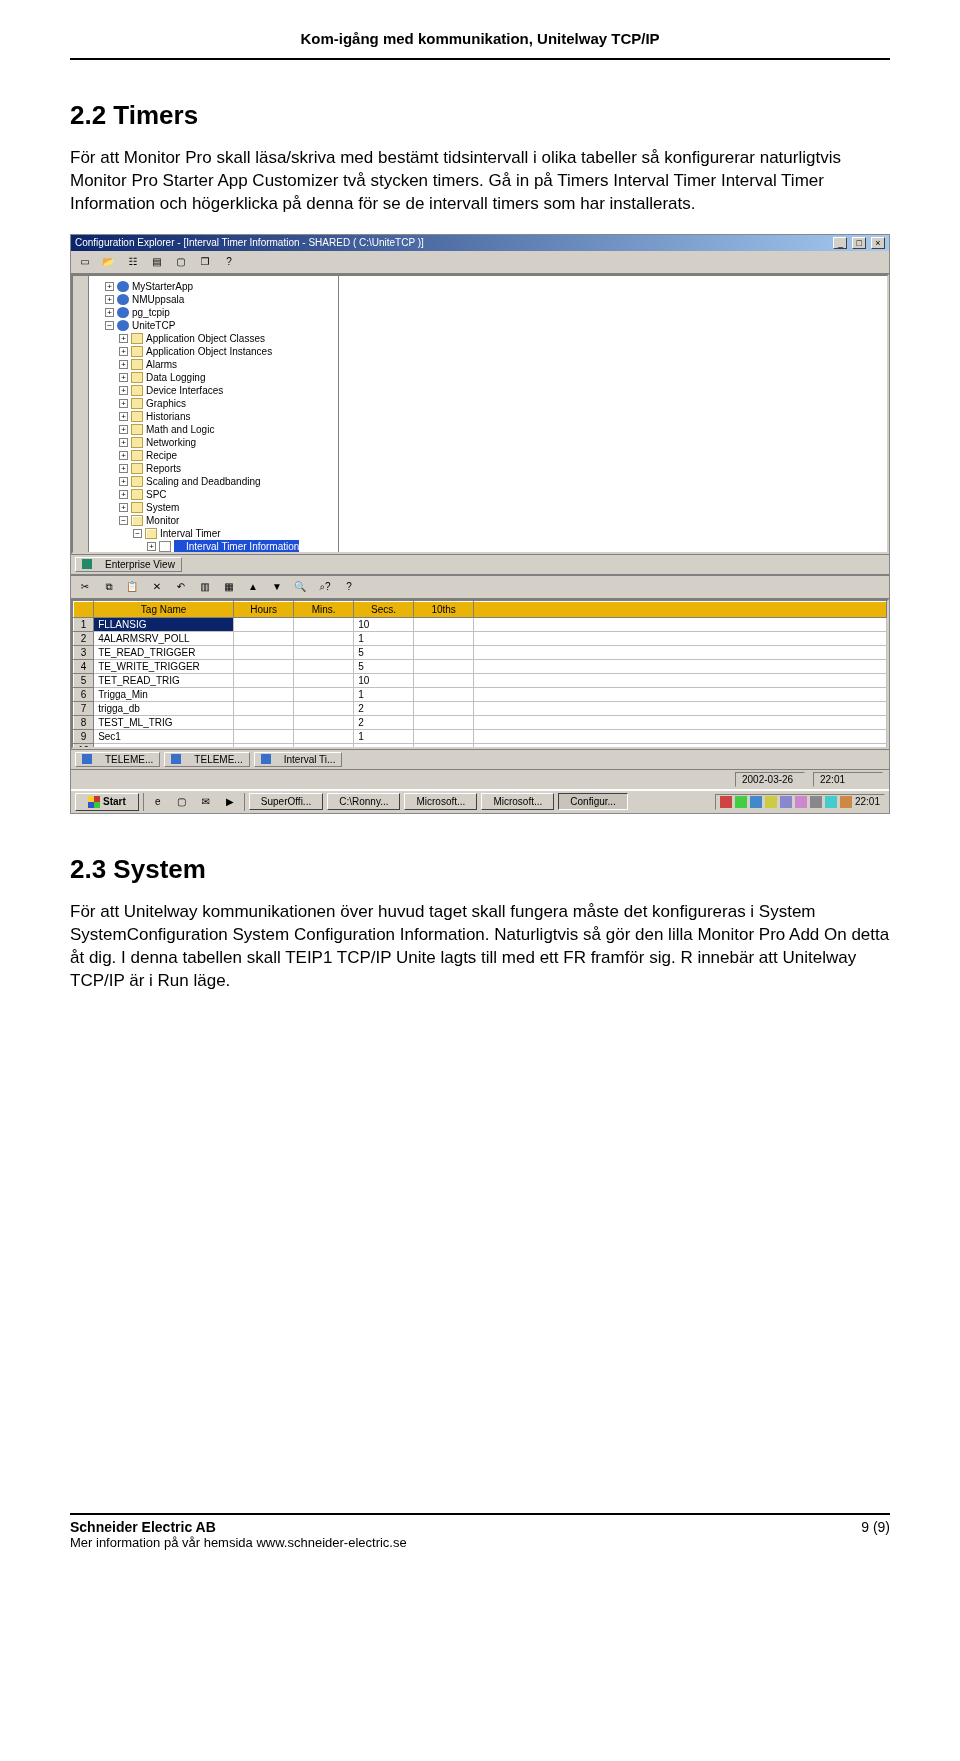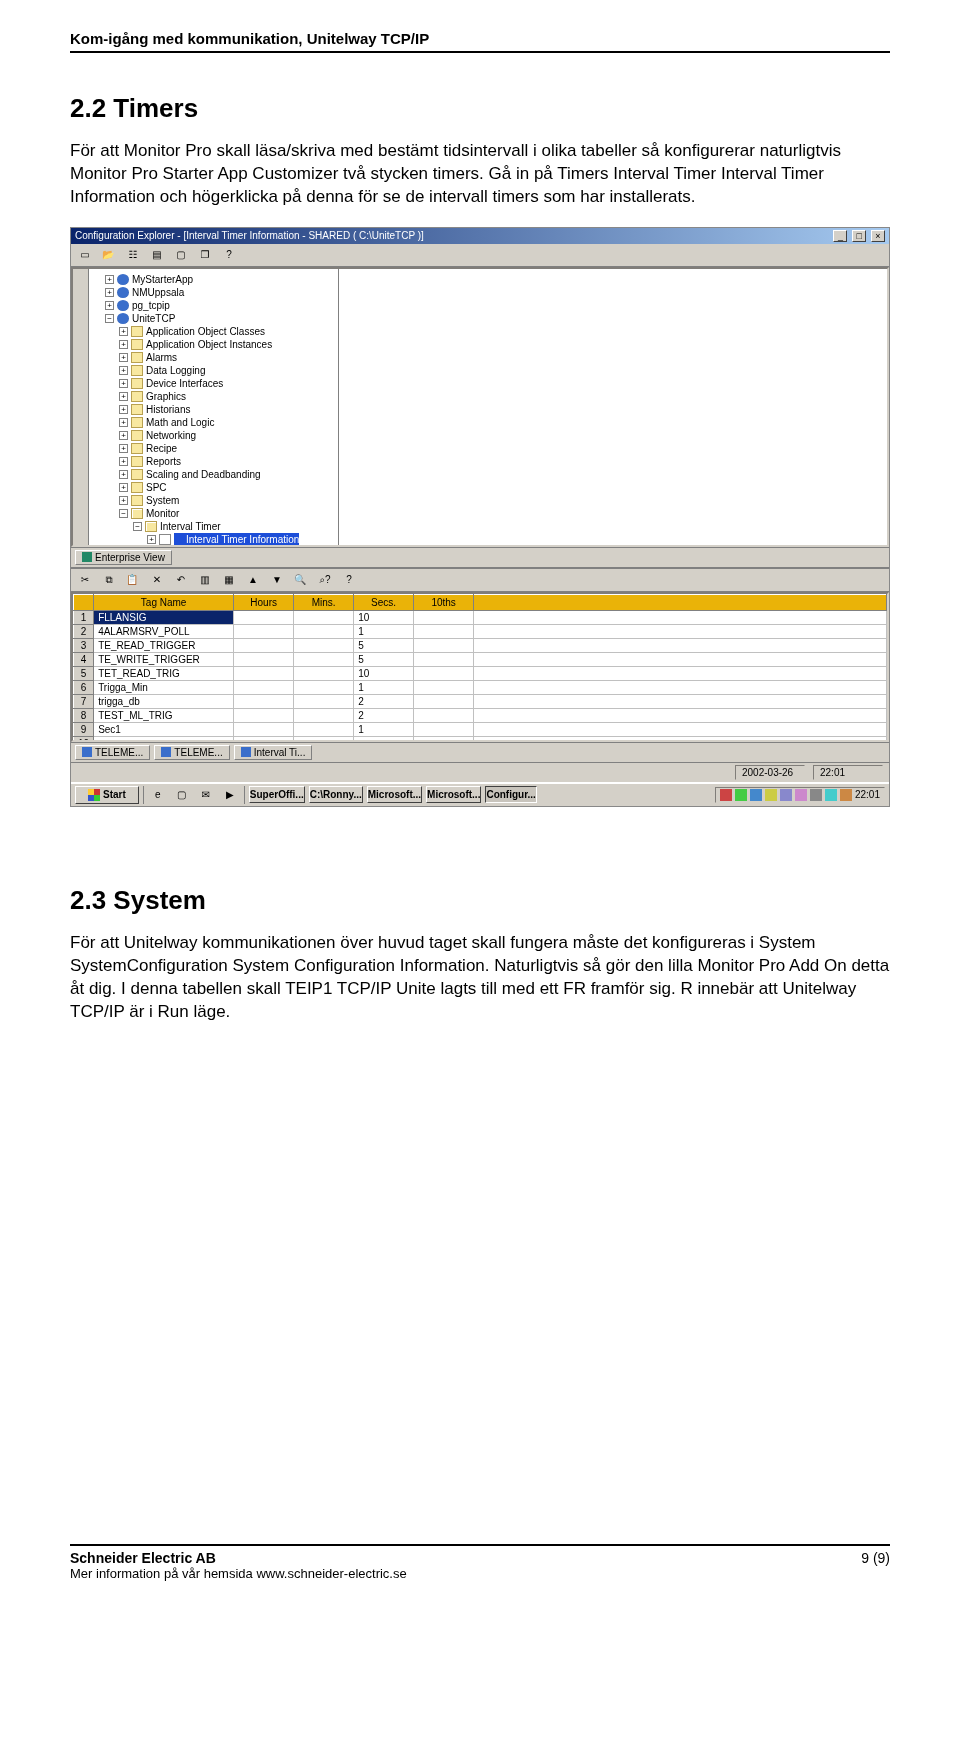--- a/index.html
+++ b/index.html
@@ -8,44 +8,45 @@
     background: #fff;
     width: 960px;
     margin: 0 auto;
     padding: 30px 70px 20px 70px;
     color: #000;
     font-size: 15px;
   }
   .doc-header {
     font-weight: bold;
     border-bottom: 2px solid #000;
-    padding-bottom: 4px;
+    padding-bottom: 11px;
     margin-bottom: 40px;
     font-size: 15px;
+    text-align: center;
   }
   .section-title {
     font-size: 26px;
     font-weight: bold;
     margin-bottom: 16px;
   }
   .body-text {
     font-size: 17px;
     line-height: 1.35;
     margin-bottom: 18px;
   }
 
   
   .screenshot {
     width: 100%;
     border: 1px solid #888;
     background: #d4d0c8;
     font-family: Tahoma, Arial, sans-serif;
     font-size: 10px;
     color: #000;
-    margin-bottom: 78px;
+    margin-bottom: 40px;
   }
   .ss-titlebar {
     background: linear-gradient(to right, #0a246a, #a6caf0);
     color: #fff;
     font-size: 10px;
     padding: 2px 4px;
     display: flex;
     justify-content: space-between;
     align-items: center;
   }
@@ -141,21 +142,21 @@
     align-items:center;
   }
   .tab-chip {
     background:#d4d0c8;
     border:1px solid #808080;
     border-top-color:#fff; border-left-color:#fff;
     padding:1px 6px;
     font-size:10px;
     display:flex;
     align-items:center;
-    gap:3px;
+    gap:13px;
   }
   .tab-chip .ticn { width:10px;height:10px;background:#286; }
 
   
   .ss-lower {
     background:#d4d0c8;
     border-top: 2px solid #808080;
   }
   .grid-table {
     border-collapse: collapse;
@@ -221,25 +222,25 @@
     border-right-color:#404040;border-bottom-color:#404040;
     padding:2px 12px;
     font-weight:bold;
     display:flex;align-items:center;gap:3px;
   }
   .start-btn .winlogo { width:12px;height:12px;background:conic-gradient(#cc3333 0 25%, #33cc33 25% 50%, #3355cc 50% 75%, #ffcc33 75% 100%); }
   .task-btn {
     background:#d4d0c8;
     border:1px solid #fff;
     border-right-color:#404040;border-bottom-color:#404040;
-    padding:2px 0;
+    padding:2px 11px;
     max-width:80px;
     overflow:hidden;
     white-space:nowrap;
-    display:flex;align-items:center;gap:2px;font-weight:bold;
+    display:flex;align-items:center;gap:2px;
   }
   .task-btn.pressed { border:1px solid #404040; border-right-color:#fff;border-bottom-color:#fff; background:#c8c4bc;}
   .tray {
     margin-left:auto;
     display:flex;align-items:center;gap:3px;
     border:1px inset #d4d0c8;
     padding:1px 4px;
   }
   .tray .ticn { width:12px;height:12px; }
 

